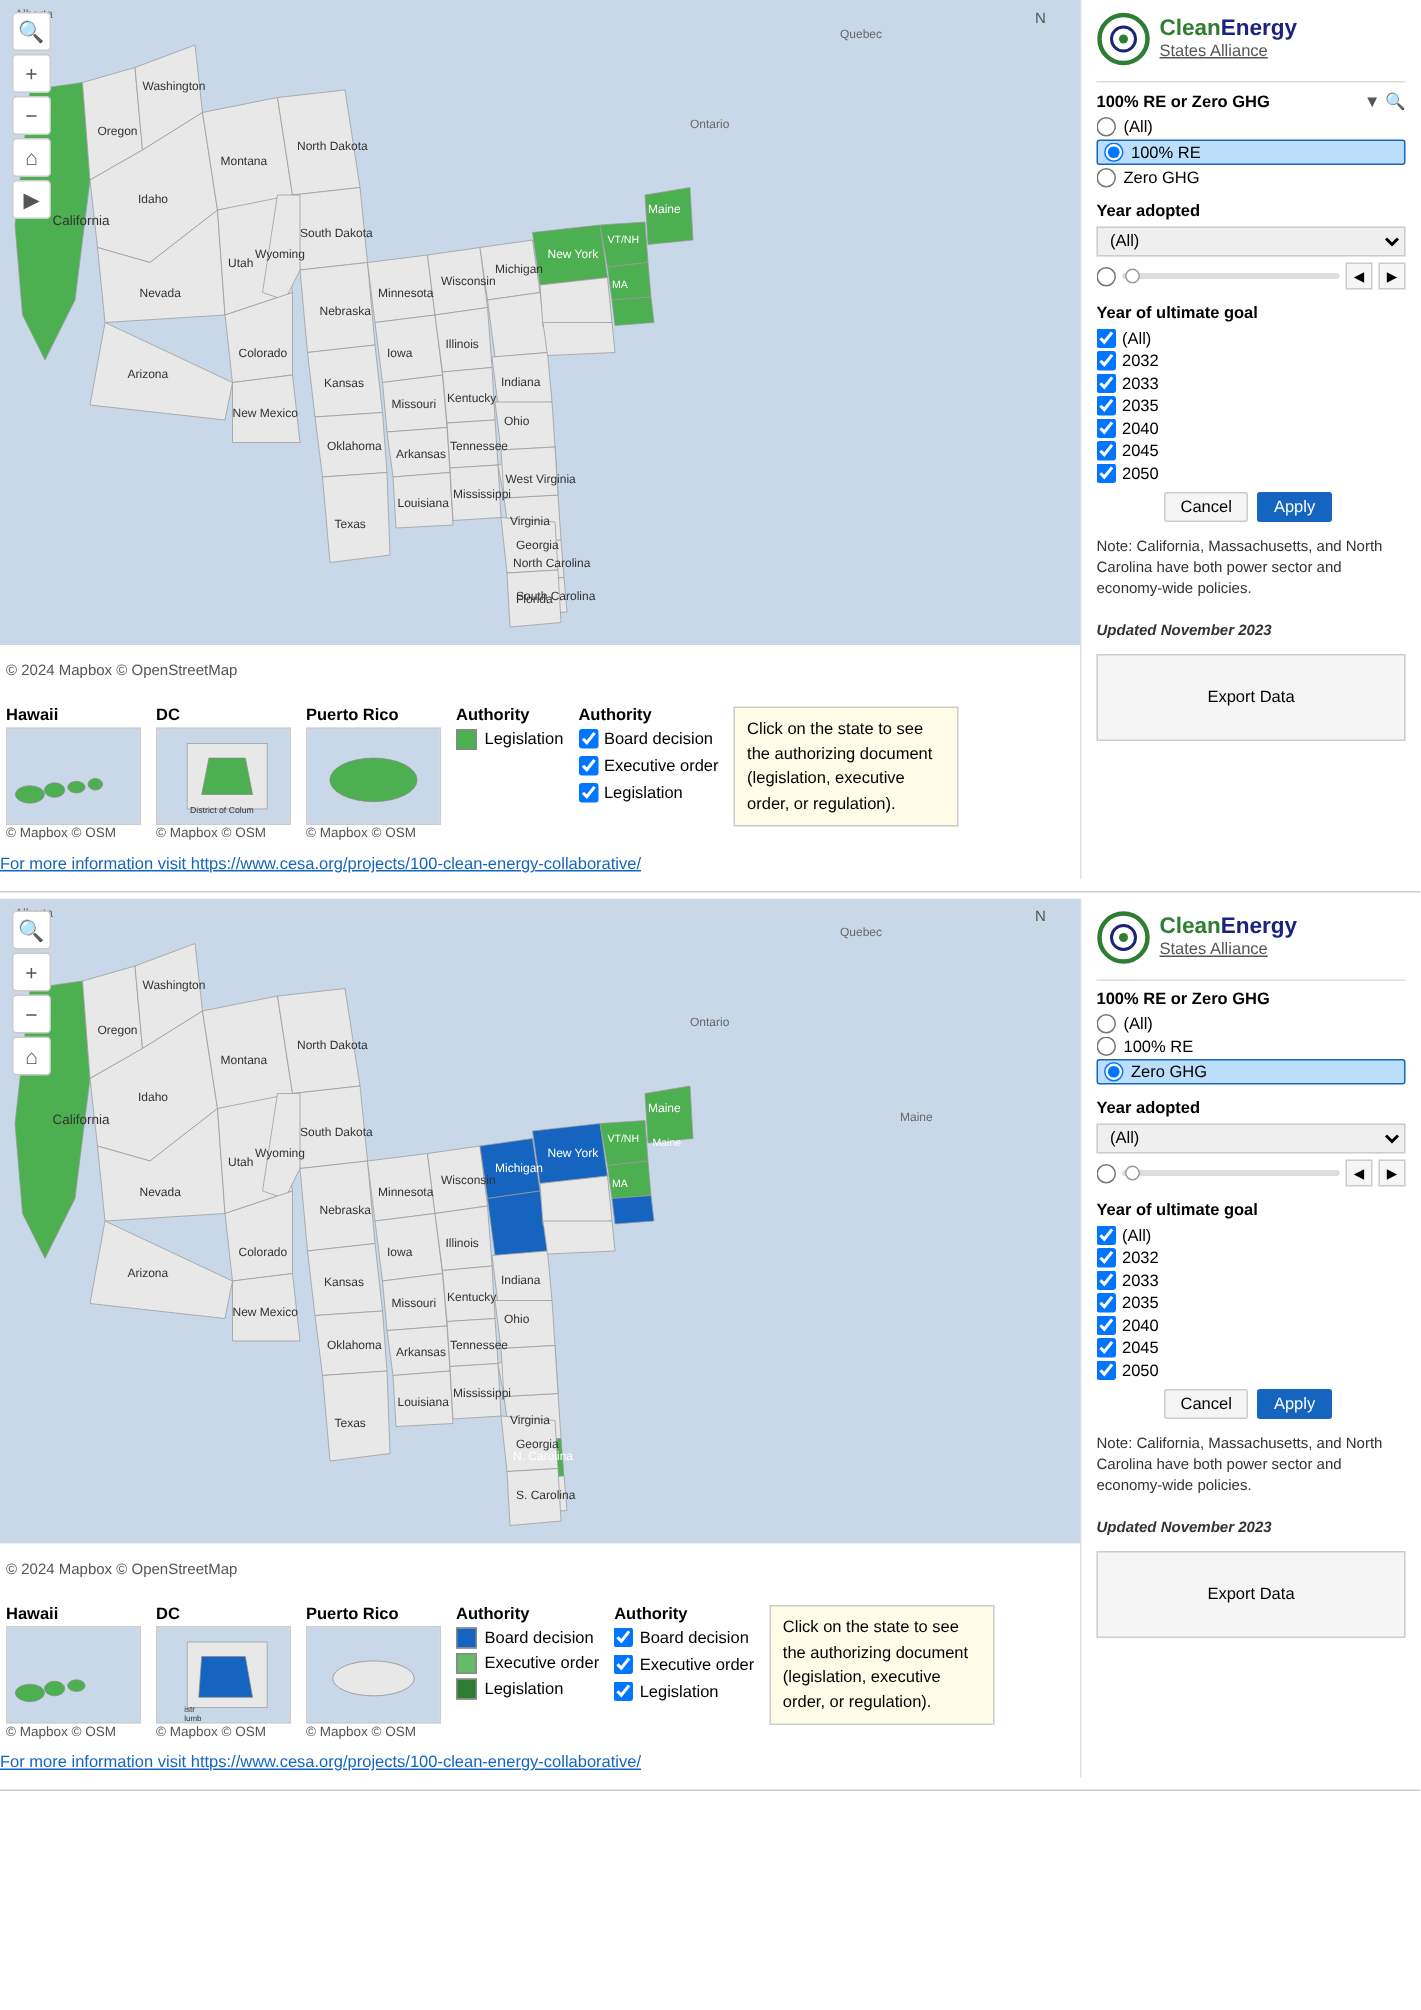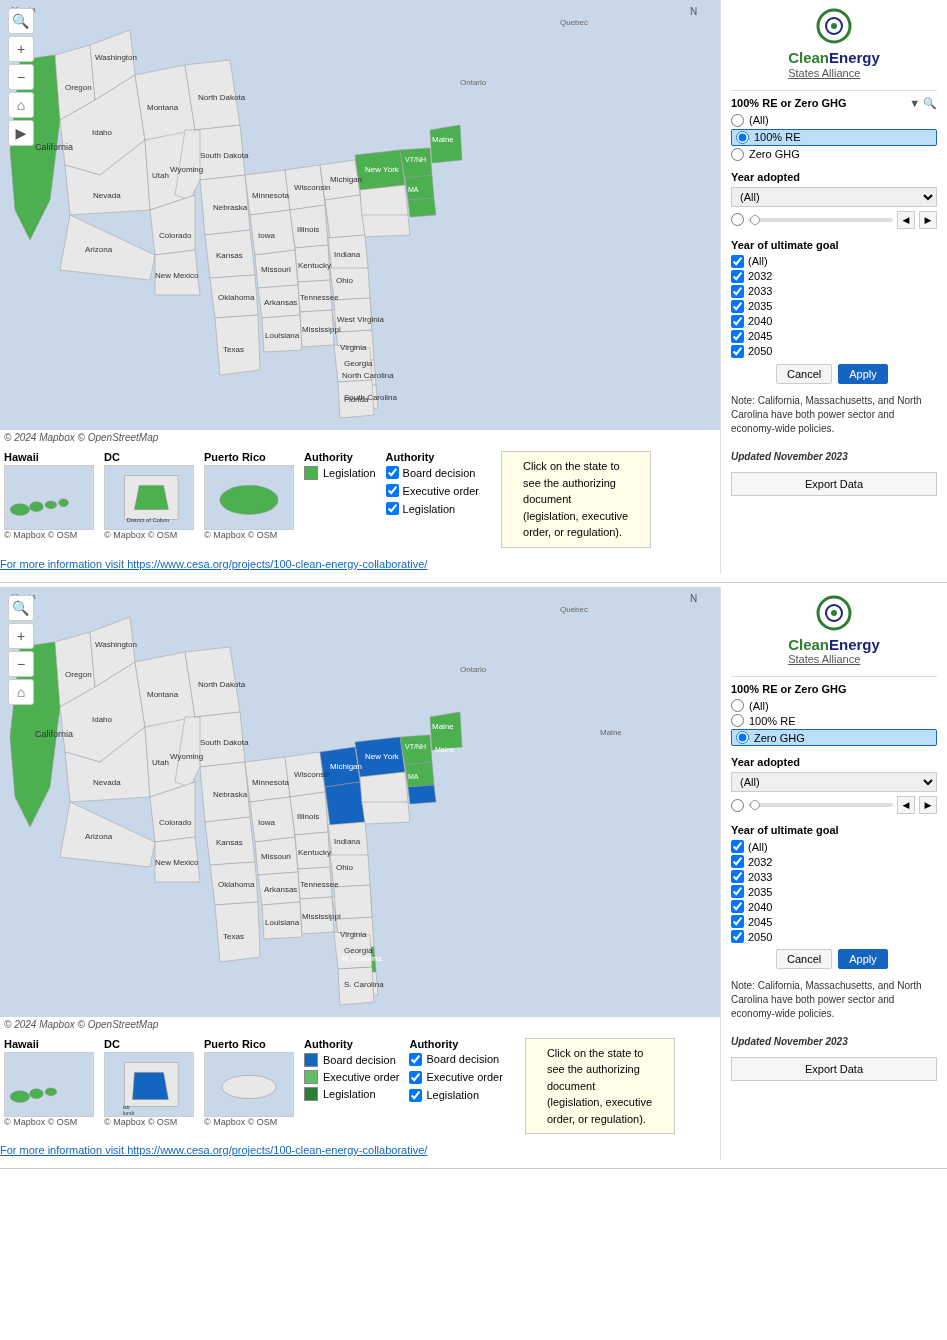--- a/index.html
+++ b/index.html
@@ -51,23 +51,22 @@
       align-items: center;
       justify-content: center;
       cursor: pointer;
       font-size: 14px;
       color: #555;
     }
 
     .mapbox-credit {
       font-size: 10px;
       color: #555;
-      padding: 2px 4px;
+      padding: 12px 4px;
       background: rgba(255,255,255,0.8);
-      font-style: italic;
     }
 
     .sub-map-item {
       display: flex;
       flex-direction: column;
       align-items: flex-start;
       justify-content: flex-end;
     }
 
     .sub-map-label {
@@ -111,25 +110,24 @@
     .legend-swatch {
       width: 14px;
       height: 14px;
       border: 1px solid #888;
       flex-shrink: 0;
     }
 
     .tooltip-box {
       border: 1px solid #ccc;
       background: #fffde7;
-      padding: 6px 21px;
+      padding: 6px 8px;
       font-size: 11px;
       line-height: 1.5;
       max-width: 150px;
-      margin-left: 12px;
     }
 
     .info-link {
       font-size: 11px;
       color: #1565c0;
       padding: 4px 0;
       display: block;
     }
 
     
@@ -138,21 +136,20 @@
       flex-shrink: 0;
       padding: 8px 10px;
       border-left: 1px solid #e0e0e0;
     }
 
     .logo-area {
       display: flex;
       align-items: center;
       gap: 6px;
       margin-bottom: 10px;
-      flex-direction: column;
     }
 
     .filter-section {
       margin-bottom: 10px;
     }
 
     .filter-title {
       font-size: 11px;
       font-weight: bold;
       margin-bottom: 4px;
@@ -269,21 +266,21 @@
     }
 
     .note-updated {
       font-style: italic;
       font-weight: bold;
     }
 
     .export-btn {
       display: block;
       width: 100%;
-      padding: 5px;
+      padding: 22px;
       border: 1px solid #ccc;
       background: #f5f5f5;
       font-size: 11px;
       cursor: pointer;
       text-align: center;
       margin-top: 8px;
     }
 
     
     .state-default { fill: #e8e8e8; stroke: #999; stroke-width: 0.5; }

